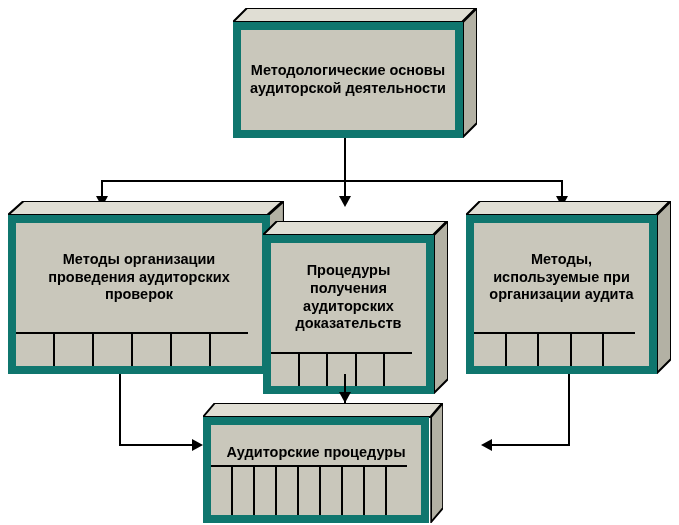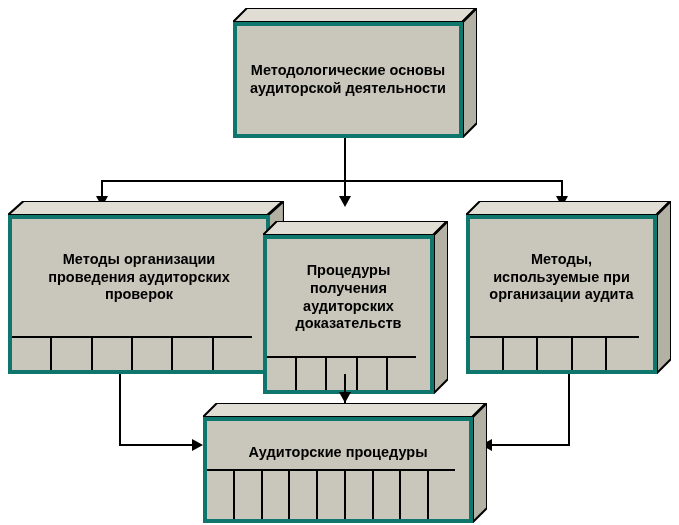--- a/index.html
+++ b/index.html
@@ -20,21 +20,21 @@
   .box {
     position: absolute;
   }
   .box .face {
     position: absolute;
     left: 0;
     top: 14px;
     right: 14px;
     bottom: 0;
     background: #c9c7bb;
-    border: 4px solid #0f766e;
+    border: 8px solid #0f766e;
     box-sizing: border-box;
     display: flex;
     align-items: center;
     justify-content: center;
   }
   .box .top {
     position: absolute;
     left: 0;
     top: 0;
     width: 100%;
@@ -191,21 +191,21 @@
   <div class="line hline" style="left:119px; top:444px; width:78px; height:2px;"></div>
   <div class="arrow arrow-right" style="left:192px; top:439px;"></div>
 
   <div class="line vline" style="left:344px; top:374px; width:2px; height:30px;"></div>
   <div class="arrow arrow-down" style="left:339px; top:392px;"></div>
 
   <div class="line vline" style="left:568px; top:374px; width:2px; height:72px;"></div>
   <div class="line hline" style="left:492px; top:444px; width:78px; height:2px;"></div>
   <div class="arrow arrow-left" style="left:481px; top:439px;"></div>
 
-  <div class="box with-ticks" id="node-result" style="left:203px; top:403px; width:284px; height:120px;">
+  <div class="box with-ticks" id="node-result" style="left:203px; top:403px; width:240px; height:120px;">
     <svg class="top" viewBox="0 0 284 120" preserveAspectRatio="none">
       <polygon points="0,14 14,0 283,0 269,14" fill="#e0ded4" stroke="#000000" stroke-width="2"></polygon>
       <polygon points="270,14 284,0 284,105 270,119" fill="#b3b1a4" stroke="#000000" stroke-width="2"></polygon>
     </svg>
     <div class="face">
       <div class="label">Аудиторские процедуры</div>
       <div class="ticks" style="height:50px;">
         <span></span>
           <span></span>
           <span></span>

